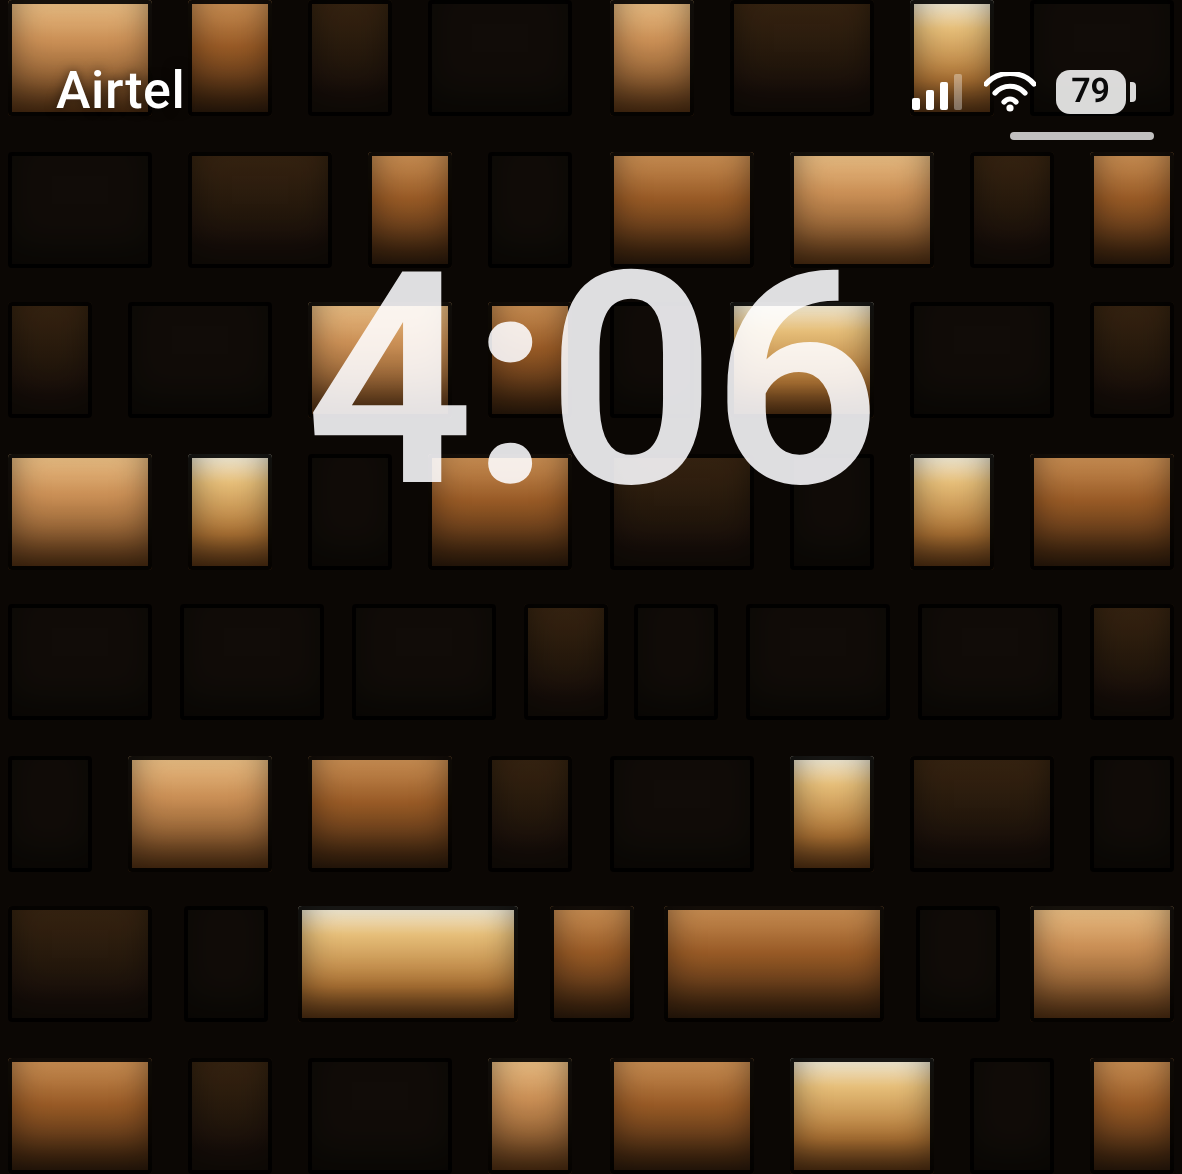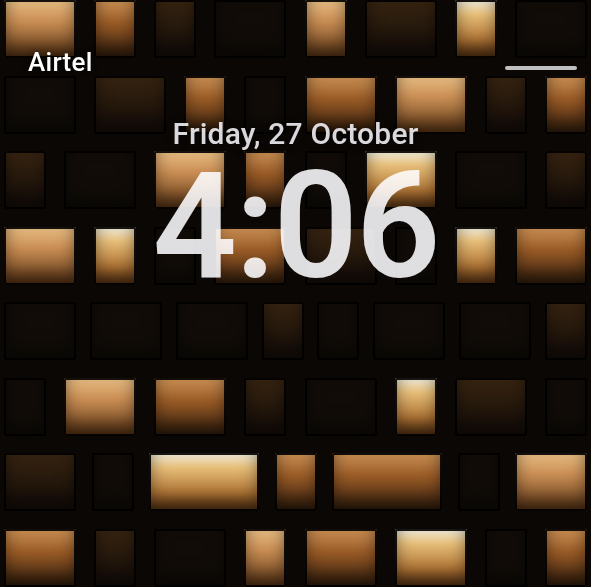--- a/index.html
+++ b/index.html
@@ -10,21 +10,21 @@
   .win{height:58px;border-radius:2px;box-shadow:inset 0 0 0 2px rgba(0,0,0,.9),inset 0 -10px 18px rgba(0,0,0,.55);}
   .w-s{width:42px;}
   .w-m{width:72px;}
   .w-l{width:110px;}
   .off{background:#120d08;}
   .dim{background:linear-gradient(180deg,#3a2612 0%,#1b110a 80%);}
   .on{background:linear-gradient(180deg,#d7995a 0%,#a05f28 40%,#3a220e 100%);}
   .warm{background:linear-gradient(180deg,#f6c98c 0%,#d5975a 35%,#6a3d17 100%);}
   .bright{background:linear-gradient(180deg,#fffbea 0%,#f2c87f 25%,#b97a37 70%,#6a3d17 100%);}
   
-  .status{position:absolute;top:40px;left:0;right:0;height:44px;display:flex;align-items:center;justify-content:space-between;padding:0 28px;color:#fff;}
+  .status{position:absolute;top:24px;left:0;right:0;height:44px;display:flex;align-items:center;justify-content:space-between;padding:0 28px;color:#fff;}
   .carrier{font-size:26px;font-weight:500;letter-spacing:.3px;text-shadow:0 0 6px rgba(0,0,0,.6);}
   .right{display:flex;align-items:center;gap:10px;}
   .icon svg{display:block;}
   .batt{display:flex;align-items:center;gap:4px;background:rgba(255,255,255,.85);border-radius:7px;height:22px;padding:0 4px;position:relative;}
   .batt .lvl{font-size:17px;font-weight:600;color:#0a0a0a;line-height:22px;padding:0 4px;}
   .batt .tip{position:absolute;right:-5px;top:6px;width:3px;height:10px;background:rgba(255,255,255,.85);border-radius:0 2px 2px 0;}
   .scroll-hint{position:absolute;top:66px;right:14px;width:72px;height:4px;background:rgba(255,255,255,.75);border-radius:2px;}
   
   .clock{position:absolute;top:116px;left:0;right:0;display:flex;flex-direction:column;align-items:center;}
   .date{font-size:30px;font-weight:500;color:rgba(235,235,240,.92);letter-spacing:.2px;text-shadow:0 1px 8px rgba(0,0,0,.5);}
@@ -112,22 +112,43 @@
         <div class="win w-s warm"></div>
         <div class="win w-m on"></div>
         <div class="win w-m bright"></div>
         <div class="win w-s off"></div>
         <div class="win w-s on"></div>
     </div>
   </div>
 
   <div class="status">
     <div class="carrier">Airtel</div>
+    <div class="right">
+      <span class="icon">
+        <svg width="26" height="18" viewBox="0 0 26 18">
+          <rect x="0" y="12" width="4" height="6" rx="1" fill="#fff"></rect>
+          <rect x="7" y="8" width="4" height="10" rx="1" fill="#fff"></rect>
+          <rect x="14" y="4" width="4" height="14" rx="1" fill="#fff"></rect>
+          <rect x="21" y="0" width="4" height="18" rx="1" fill="rgba(255,255,255,.35)"></rect>
+        </svg>
+      </span>
+      <span class="icon">
+        <svg width="26" height="20" viewBox="0 0 26 20">
+          <path d="M1 6 C7 -1 19 -1 25 6" stroke="#fff" stroke-width="2.6" fill="none" stroke-linecap="round"></path>
+          <path d="M5.5 10.5 C9.5 6 16.5 6 20.5 10.5" stroke="#fff" stroke-width="2.6" fill="none" stroke-linecap="round"></path>
+          <path d="M10 15 C11.7 13 14.3 13 16 15" stroke="#fff" stroke-width="2.6" fill="none" stroke-linecap="round"></path>
+          <circle cx="13" cy="18" r="1.8" fill="#fff"></circle>
+        </svg>
+      </span>
+      <span class="batt">
+        <span class="lvl">79</span>
+        <span class="tip"></span>
+      </span>
+    </div>
   </div>
 
   <div class="scroll-hint"></div>
 
   <div class="clock">
-    <div class="date">Friday, 27 October</div>
     <div class="time">4:06</div>
   </div>
 
 </div>
 
 </body></html>

